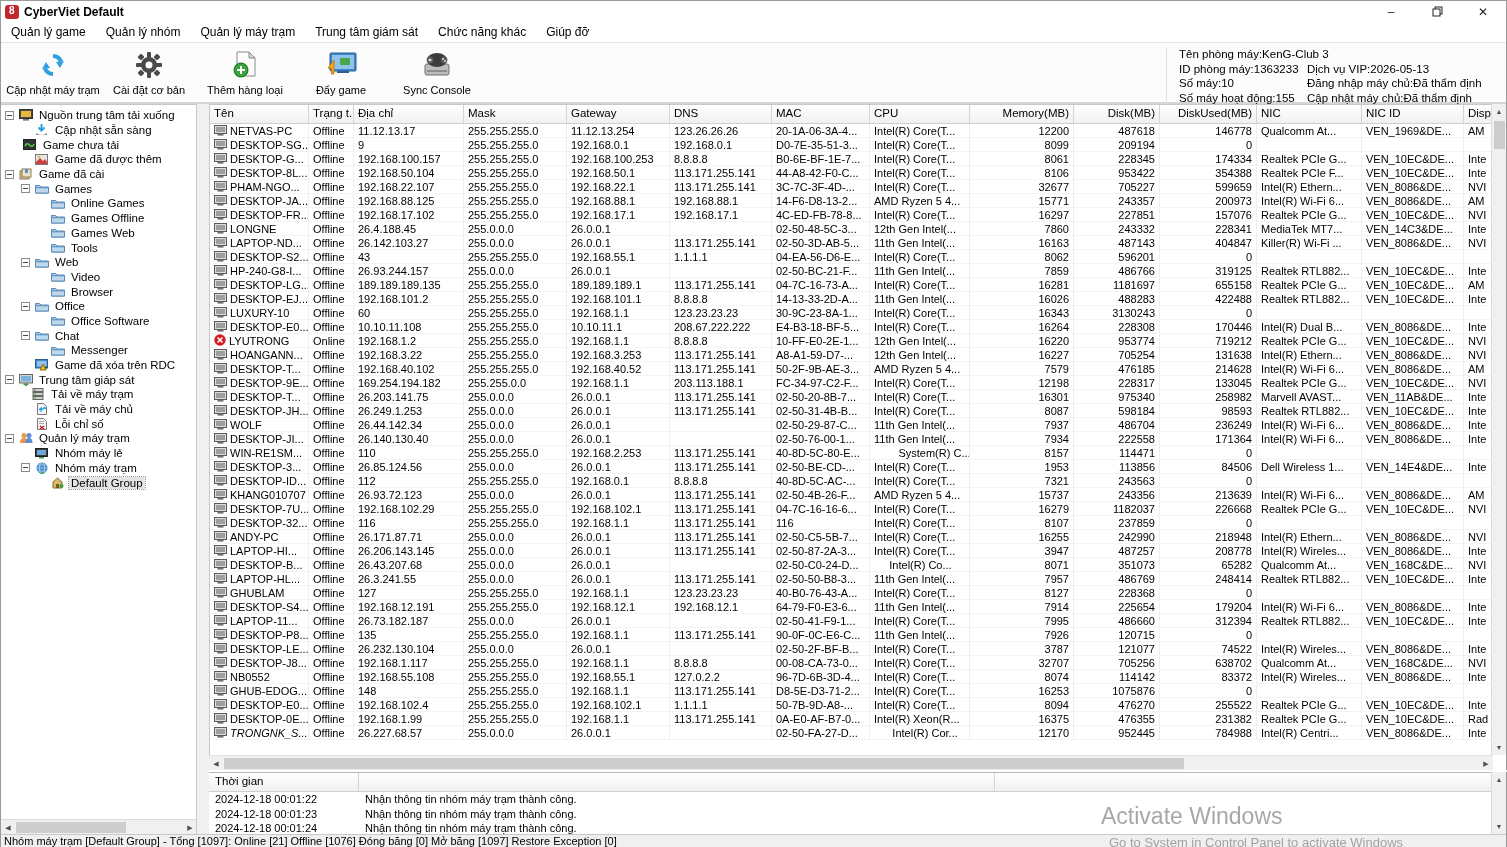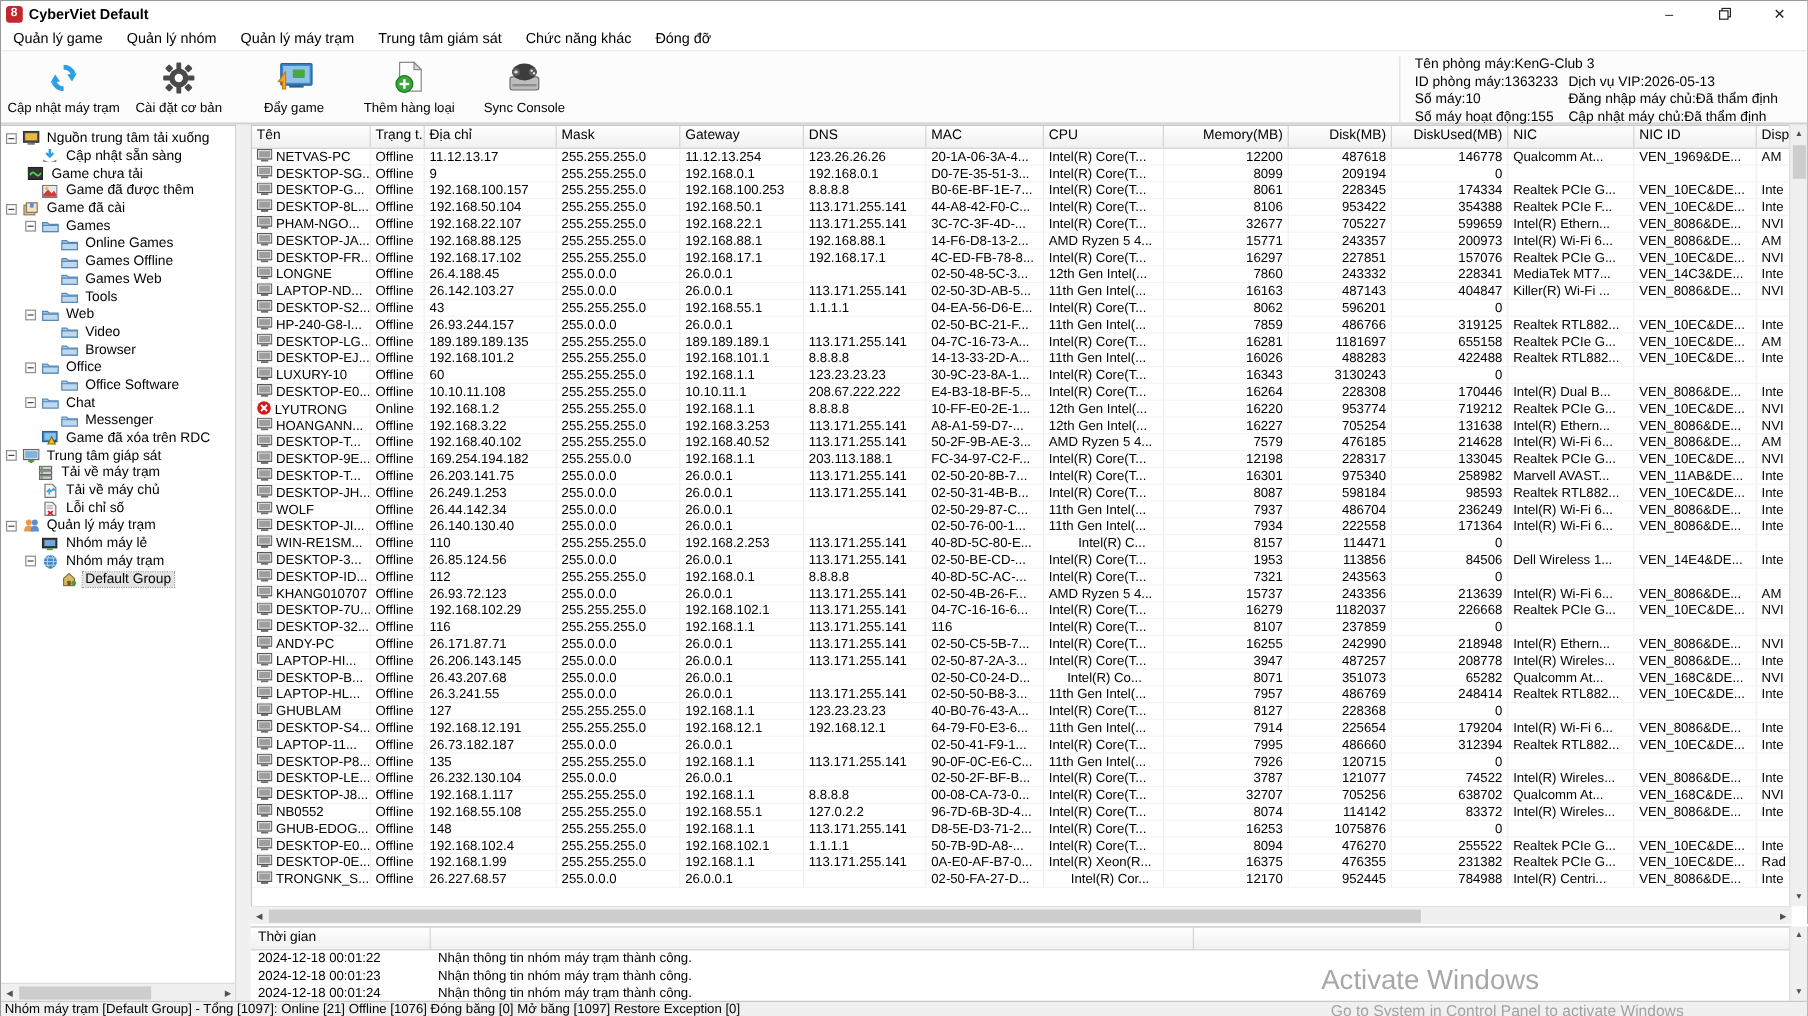--- a/index.html
+++ b/index.html
@@ -100,21 +100,21 @@
       <span class="win-btn">✕</span>
     </div>
   </div>
 
   <div class="menubar">
       <span class="menu-item">Quản lý game</span>
       <span class="menu-item">Quản lý nhóm</span>
       <span class="menu-item">Quản lý máy trạm</span>
       <span class="menu-item">Trung tâm giám sát</span>
       <span class="menu-item">Chức năng khác</span>
-      <span class="menu-item">Đóng đỡ</span>
+      <span class="menu-item">Giúp đỡ</span>
     </div>
 
   <div class="toolbar">
     <div class="tool-btns">
         <div class="tbtn">
           <span class="ticon">
             <svg width="30" height="30" viewBox="0 0 30 30">
               <path d="M15 4 a11 11 0 0 1 10 7 l-4 1 a7 7 0 0 0 -6 -4 z" fill="#2e9fe0"></path>
               <path d="M26 11 l-8 1 4 6 z" fill="#2e9fe0"></path>
               <path d="M15 26 a11 11 0 0 1 -10 -7 l4 -1 a7 7 0 0 0 6 4 z" fill="#2e9fe0"></path>
@@ -137,42 +137,42 @@
                 <rect x="4.5" y="20.5" width="5" height="5" rx="1" transform="rotate(45 7 23)"></rect>
                 <rect x="20.5" y="20.5" width="5" height="5" rx="1" transform="rotate(45 23 23)"></rect>
               </g>
               <circle cx="15" cy="15" r="3.5" fill="#fff"></circle>
             </svg>
           </span>
           <span class="tlabel">Cài đặt cơ bản</span>
         </div>
         <div class="tbtn">
           <span class="ticon">
-            <svg width="34" height="30" viewBox="0 0 34 30">
-              <rect x="6" y="3" width="26" height="18" rx="1" fill="#3f87c9" stroke="#2a5f93"></rect>
-              <rect x="8" y="5" width="22" height="14" fill="#8fc3ea"></rect>
-              <rect x="16" y="8" width="10" height="7" rx="1" fill="#4aa64a"></rect>
-              <path d="M10 24 l0 -14 -6 8 h3.5 l0 6 z" fill="#f5a623" stroke="#c77f0a"></path>
-              <rect x="13" y="21" width="12" height="2" fill="#2a5f93"></rect>
-            </svg>
-          </span>
-          <span class="tlabel">Đẩy game</span>
-        </div>
-        <div class="tbtn">
-          <span class="ticon">
             <svg width="28" height="30" viewBox="0 0 28 30">
               <path d="M6 2 h12 l6 6 v18 h-18 z" fill="#fdfdfd" stroke="#8a8a8a"></path>
               <path d="M18 2 l6 6 h-6 z" fill="#d8d8d8" stroke="#8a8a8a"></path>
               <circle cx="10" cy="20" r="7" fill="#3aa built"></circle>
               <circle cx="10" cy="20" r="7" fill="#3aa43a" stroke="#1c7a1c"></circle>
               <rect x="9" y="16" width="2" height="8" fill="#fff"></rect>
               <rect x="6" y="19" width="8" height="2" fill="#fff"></rect>
             </svg>
           </span>
           <span class="tlabel">Thêm hàng loại</span>
+        </div>
+        <div class="tbtn">
+          <span class="ticon">
+            <svg width="34" height="30" viewBox="0 0 34 30">
+              <rect x="6" y="3" width="26" height="18" rx="1" fill="#3f87c9" stroke="#2a5f93"></rect>
+              <rect x="8" y="5" width="22" height="14" fill="#8fc3ea"></rect>
+              <rect x="16" y="8" width="10" height="7" rx="1" fill="#4aa64a"></rect>
+              <path d="M10 24 l0 -14 -6 8 h3.5 l0 6 z" fill="#f5a623" stroke="#c77f0a"></path>
+              <rect x="13" y="21" width="12" height="2" fill="#2a5f93"></rect>
+            </svg>
+          </span>
+          <span class="tlabel">Đẩy game</span>
         </div>
         <div class="tbtn">
           <span class="ticon">
             <svg width="34" height="30" viewBox="0 0 34 30">
               <rect x="5" y="14" width="24" height="11" rx="2" fill="#bdbdbd" stroke="#6f6f6f"></rect>
               <ellipse cx="17" cy="10" rx="10" ry="7" fill="#3c3c3c"></ellipse>
               <circle cx="10" cy="10" r="3.4" fill="#5a5a5a"></circle>
               <circle cx="24" cy="10" r="3.4" fill="#5a5a5a"></circle>
               <rect x="9" y="8.8" width="2" height="2.4" fill="#ddd"></rect>
               <rect x="8.2" y="9.6" width="3.6" height="0.9" fill="#ddd"></rect>
@@ -978,21 +978,21 @@
                 <rect x="0.5" y="0.5" width="12" height="8" fill="#dcdcdc" stroke="#5a5a5a"></rect>
                 <rect x="2" y="2" width="9" height="5" fill="#9e9e9e"></rect>
                 <rect x="3.5" y="9" width="6" height="1.6" fill="#6e6e6e"></rect>
               </svg></span>WIN-RE1SM...</div>
           <div class="td" style="width: 45px;">Offline</div>
           <div class="td" style="width: 110px;">110</div>
           <div class="td" style="width: 103px;">255.255.255.0</div>
           <div class="td" style="width: 103px;">192.168.2.253</div>
           <div class="td" style="width: 102px;">113.171.255.141</div>
           <div class="td" style="width: 98px;">40-8D-5C-80-E...</div>
-          <div class="td" style="width: 100px;">        Intel(R) C...</div>
+          <div class="td" style="width: 100px;">        System(R) C...</div>
           <div class="td num" style="width: 104px;">8157</div>
           <div class="td num" style="width: 86px;">114471</div>
           <div class="td num" style="width: 97px;">0</div>
           <div class="td" style="width: 105px;"></div>
           <div class="td" style="width: 102px;"></div>
           <div class="td" style="width: 32px;"></div>
         </div>
         <div class="row">
           <div class="td" style="width: 99px;"><span class="cicon"><svg width="13" height="11" viewBox="0 0 13 11">
                 <rect x="0.5" y="0.5" width="12" height="8" fill="#dcdcdc" stroke="#5a5a5a"></rect>
@@ -1367,21 +1367,21 @@
           <div class="td" style="width: 98px;">0A-E0-AF-B7-0...</div>
           <div class="td" style="width: 100px;">Intel(R) Xeon(R...</div>
           <div class="td num" style="width: 104px;">16375</div>
           <div class="td num" style="width: 86px;">476355</div>
           <div class="td num" style="width: 97px;">231382</div>
           <div class="td" style="width: 105px;">Realtek PCIe G...</div>
           <div class="td" style="width: 102px;">VEN_10EC&amp;DE...</div>
           <div class="td" style="width: 32px;">Rad</div>
         </div>
         <div class="row">
-          <div class="td" style="width: 99px;"><span class="cicon"><svg width="13" height="11" viewBox="0 0 13 11">
+          <div class="td" style="width: 99px; font-style: italic;"><span class="cicon"><svg width="13" height="11" viewBox="0 0 13 11">
                 <rect x="0.5" y="0.5" width="12" height="8" fill="#dcdcdc" stroke="#5a5a5a"></rect>
                 <rect x="2" y="2" width="9" height="5" fill="#9e9e9e"></rect>
                 <rect x="3.5" y="9" width="6" height="1.6" fill="#6e6e6e"></rect>
               </svg></span>TRONGNK_S...</div>
           <div class="td" style="width: 45px;">Offline</div>
           <div class="td" style="width: 110px;">26.227.68.57</div>
           <div class="td" style="width: 103px;">255.0.0.0</div>
           <div class="td" style="width: 103px;">26.0.0.1</div>
           <div class="td" style="width: 102px;"></div>
           <div class="td" style="width: 98px;">02-50-FA-27-D...</div>

